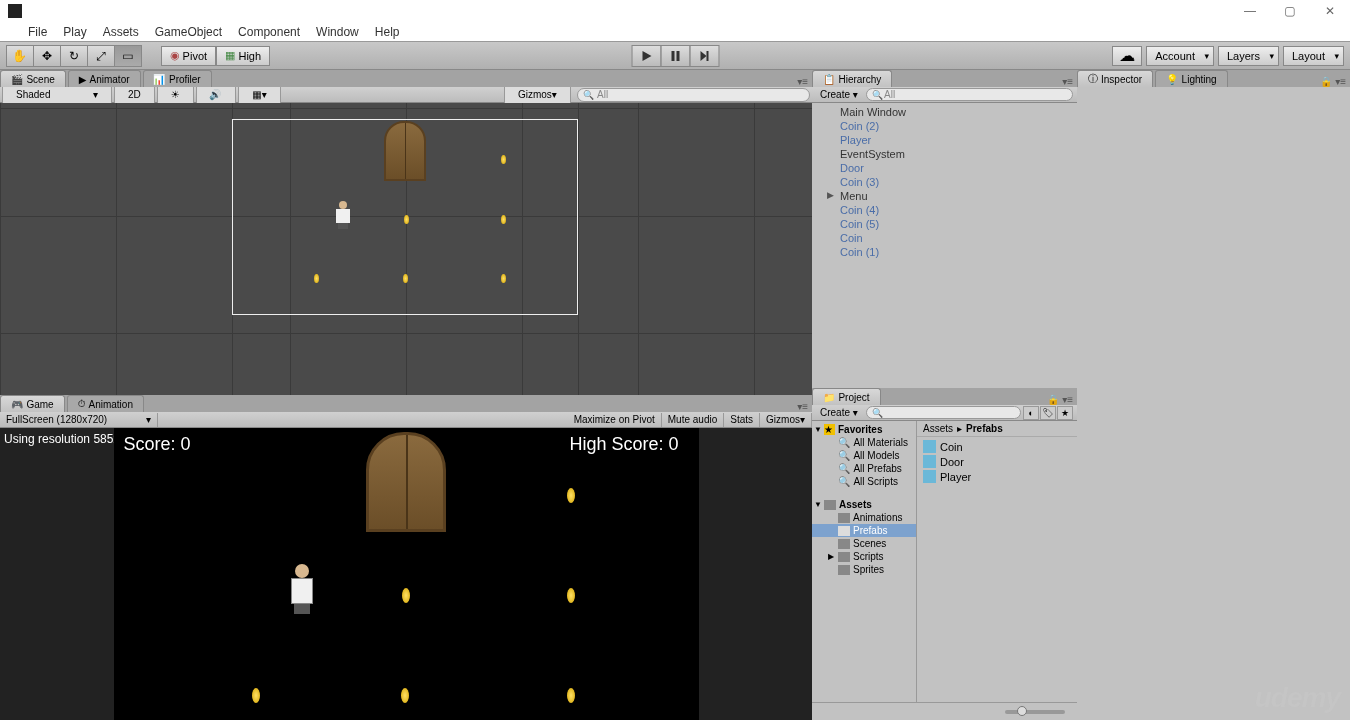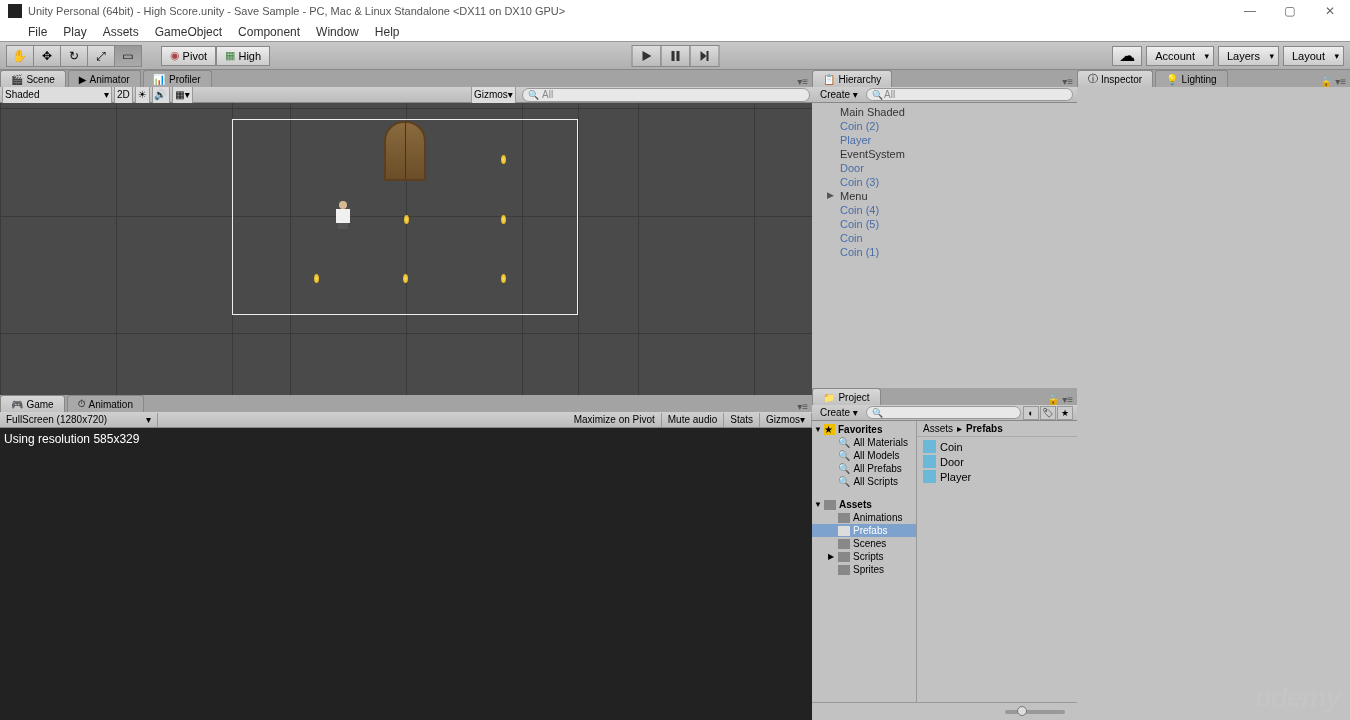--- a/index.html
+++ b/index.html
@@ -35,21 +35,21 @@
 .right-col { width: 273px; background: #c2c2c2; }
 
 
 .tabstrip { height: 17px; background: #a3a3a3; display: flex; align-items: flex-end; position: relative; }
 .tab { height: 17px; background: linear-gradient(#d8d8d8, #c2c2c2); border: 1px solid #888; border-bottom: none; padding: 0 10px; font-size: 10px; display: flex; align-items: center; gap: 3px; border-radius: 3px 3px 0 0; margin-right: 2px; }
 .tab.inactive { background: #a8a8a8; }
 .tab-opts { margin-left: auto; font-size: 10px; padding-right: 4px; color: #555; }
 
 
 .scene-sub { height: 16px; background: linear-gradient(#d0d0d0, #bcbcbc); display: flex; align-items: center; border-bottom: 1px solid #888; font-size: 10px; padding: 0 2px; gap: 2px; }
-.scene-sub .seg { height: 28px; padding: 0 2px; border: 1px solid #999; background: #ddd; display: flex; align-items: center; }
+.scene-sub .seg { height: 28px; padding: 0 13px; border: 1px solid #999; background: #ddd; display: flex; align-items: center; }
 .scene-sub .search { flex: 1; height: 14px; border: 1px solid #999; border-radius: 7px; background: #e8e8e8; margin-left: 4px; padding: 0 6px; display: flex; align-items: center; gap: 2px; }
 
 
 .scene-view { flex: 1; background: #4a4a4a; position: relative; overflow: hidden; }
 .scene-grid { position: absolute; inset: 0; }
 .scene-grid .vline { position: absolute; top: 0; bottom: 0; width: 1px; background: #3a3a3a; }
 .scene-grid .hline { position: absolute; left: 0; right: 0; height: 1px; background: #3a3a3a; }
 .camera-rect { position: absolute; border: 1px solid #eee; }
 .sprite { position: absolute; }
 .door { width: 42px; height: 60px; background: linear-gradient(#8a6a3e, #6b4e28); border-radius: 20px 20px 0 0; border: 2px solid #5a4020; }
@@ -113,21 +113,20 @@
 .lock-icon { font-size: 10px; color: #555; }
 .search-mag { font-size: 9px; color: #777; }
 .proj-sub-right { display: flex; gap: 1px; margin-left: 2px; }
 .proj-sub-right .sbtn { width: 16px; height: 14px; border: 1px solid #999; background: #ccc; font-size: 9px; display: flex; align-items: center; justify-content: center; }
 </style>
 </head>
 <body>
 
 <div class="titlebar">
   <span class="unity-logo"></span>
-  <span>Unity Personal (64bit) - High Score.unity - Save Sample - PC, Mac &amp; Linux Standalone &lt;DX11 on DX10 GPU&gt;</span>
   <div class="window-controls">
     <div>—</div>
     <div>▢</div>
     <div>✕</div>
   </div>
 </div>
 
 <div class="menubar">
   <span>File</span>
   <span>Play</span>
@@ -262,38 +261,54 @@
       <div class="seg">
           <span>Mute audio</span>
         </div>
       <div class="seg">
           <span>Stats</span>
         </div>
       <div class="seg"><span>Gizmos</span> ▾</div>
     </div>
     <div class="game-view" style="height:329px">
       <div class="game-text-overlay" style="left:4px;top:4px;font-size:12px">Using resolution 585x329</div>
+      <div class="game-canvas">
+        <div class="game-text-overlay" style="left:10px;top:6px;font-size:18px">Score:  0</div>
+        <div class="game-text-overlay" style="right:20px;top:6px;font-size:18px">High Score: 0</div>
+        <div class="sprite big-door" style="left:252px;top:4px"></div>
+        <div class="sprite big-player" style="left:174px;top:136px">
+            <div class="head"></div>
+            <div class="body"></div>
+            <div class="legs"></div>
+          </div>
+        <div class="sprite big-coin" style="left:453px;top:60px"></div>
+        <div class="sprite big-coin" style="left:288px;top:160px"></div>
+        <div class="sprite big-coin" style="left:453px;top:160px"></div>
+        <div class="sprite big-coin" style="left:138px;top:260px"></div>
+        <div class="sprite big-coin" style="left:287px;top:260px"></div>
+        <div class="sprite big-coin" style="left:453px;top:260px"></div>
+      </div>
     </div>
   </div>
 
   <div class="mid-col">
 
     <div class="tabstrip">
       <div class="tab">📋<span>Hierarchy</span></div>
       <div class="tab-opts">▾≡</div>
     </div>
     <div class="panel-sub">
       <div class="cbtn"><span>Create</span> ▾</div>
       <div class="search">
           <span class="search-mag">🔍</span>
           <span style="color:#888">All</span>
         </div>
     </div>
     <div class="hierarchy-list" style="height:232px" id="hierarchy-list">
-        <div class="h-item"><span>Main Shaded</span></div>
+        <div class="h-item"><span>Main Window</span></div>
         <div class="h-item blue"><span>Coin (2)</span></div>
         <div class="h-item blue"><span>Player</span></div>
         <div class="h-item"><span>EventSystem</span></div>
         <div class="h-item blue"><span>Door</span></div>
         <div class="h-item blue"><span>Coin (3)</span></div>
         <div class="h-item"><span class="arrow">▶</span><span>Menu</span></div>
         <div class="h-item blue"><span>Coin (4)</span></div>
         <div class="h-item blue"><span>Coin (5)</span></div>
         <div class="h-item blue"><span>Coin</span></div>
         <div class="h-item blue"><span>Coin (1)</span></div>

